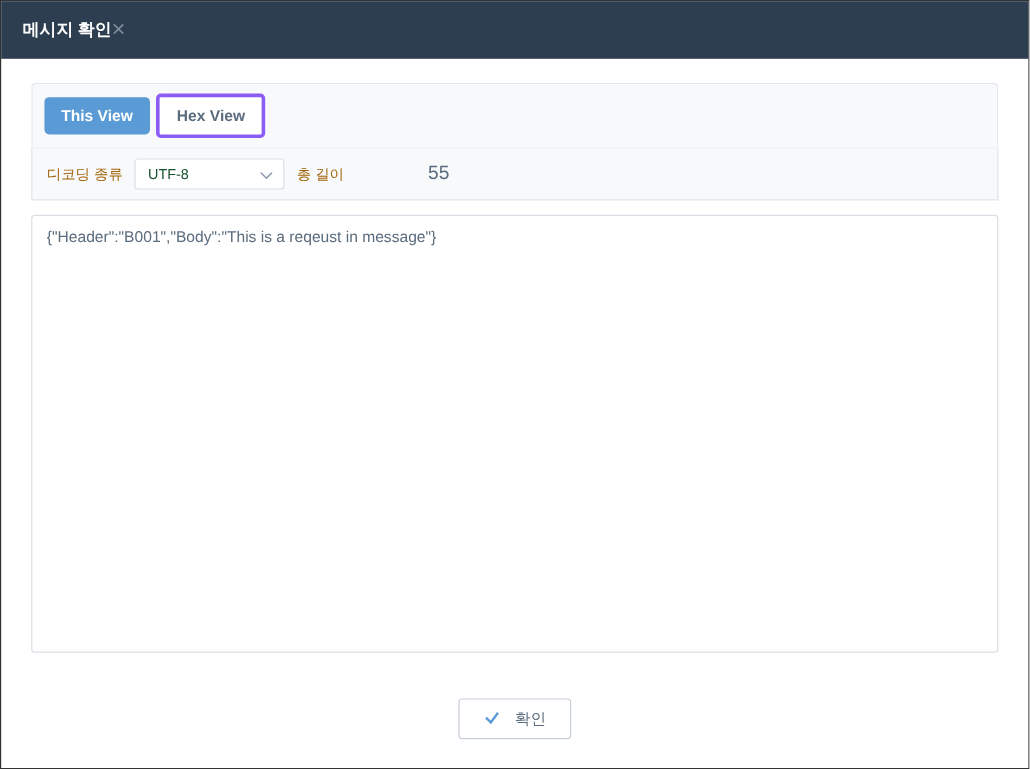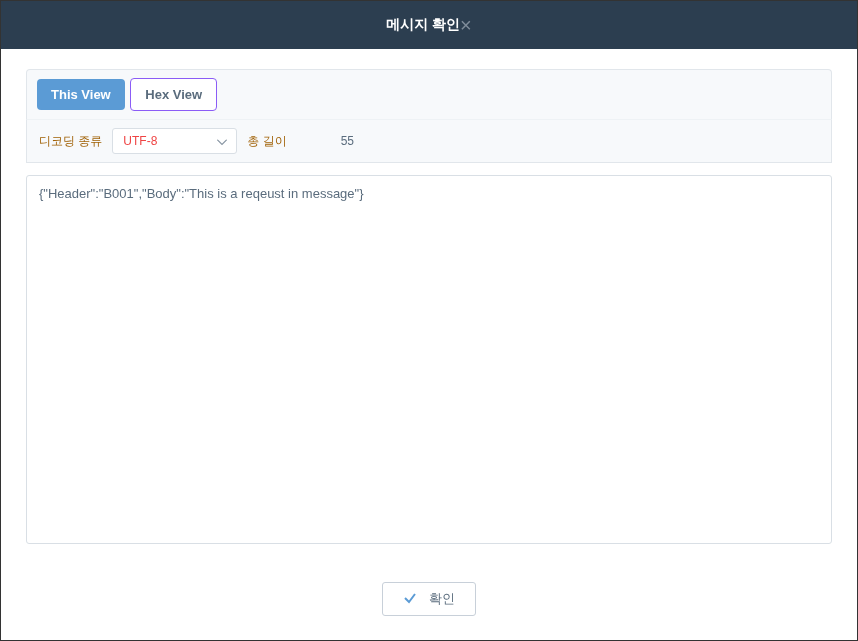--- a/index.html
+++ b/index.html
@@ -20,21 +20,21 @@
       display: flex;
       flex-direction: column;
       position: relative;
     }
     .modal-header {
       background: #2c3e50;
       color: #fff;
       padding: 14px 18px;
       display: flex;
       align-items: center;
-      justify-content: center;
+      justify-content: flex-start;
     }
     .modal-title {
       font-weight: bold;
       font-size: 14px;
     }
     .close-btn {
       color: #7f8c9a;
       font-size: 20px;
       line-height: 1;
       cursor: pointer;
@@ -62,21 +62,21 @@
       font-size: 13px;
       cursor: pointer;
       margin-right: 2px;
     }
     .tab.active {
       background: #5b9bd5;
       color: #fff;
     }
     .tab.inactive {
       background: #fff;
-      border: 1px solid #8b5cf6;
+      border: 3px solid #8b5cf6;
       color: #5a6c7d;
     }
     .controls-row {
       background: #f7f9fb;
       border: 1px solid #e1e6eb;
       border-top: 1px solid #eef2f5;
       padding: 8px 12px;
       display: flex;
       align-items: center;
       gap: 10px;
@@ -90,36 +90,36 @@
       display: inline-block;
     }
     .select {
       appearance: none;
       -webkit-appearance: none;
       background: #fff;
       border: 1px solid #d9dfe5;
       border-radius: 3px;
       padding: 5px 34px 5px 10px;
       font-size: 12px;
-      color: #ef4444;
+      color: #14532d;
       min-width: 125px;
       cursor: pointer;
     }
     .select-caret {
       position: absolute;
       right: 10px;
       top: 50%;
       transform: translateY(-50%);
       pointer-events: none;
       color: #8a97a4;
     }
     .total-len-val {
       color: #5a6c7d;
-      font-size: 12px;
-      margin-left: 44px;
+      font-size: 16px;
+      margin-left: 60px;
     }
     .textarea-wrap {
       flex: 1;
       margin-top: 12px;
       display: flex;
     }
     .textarea {
       flex: 1;
       width: 100%;
       border: 1px solid #d9dfe5;

